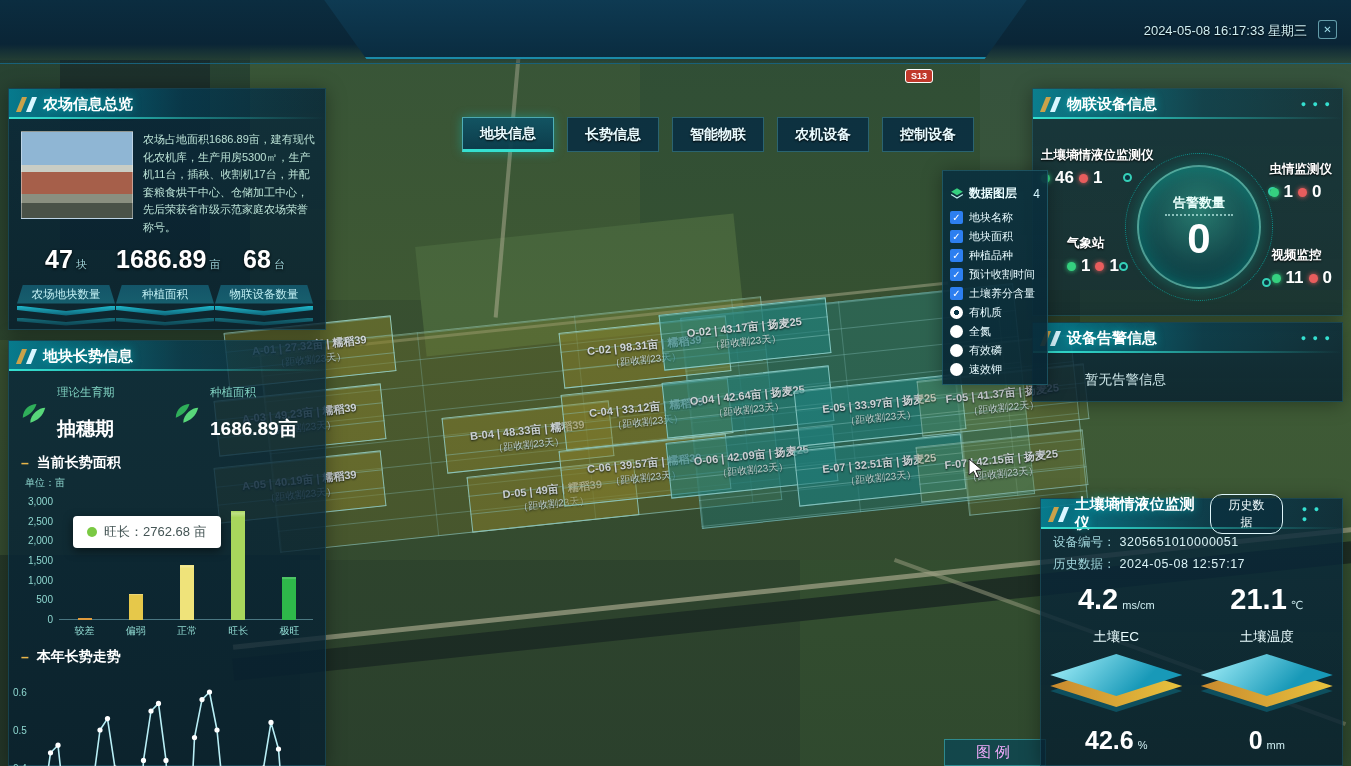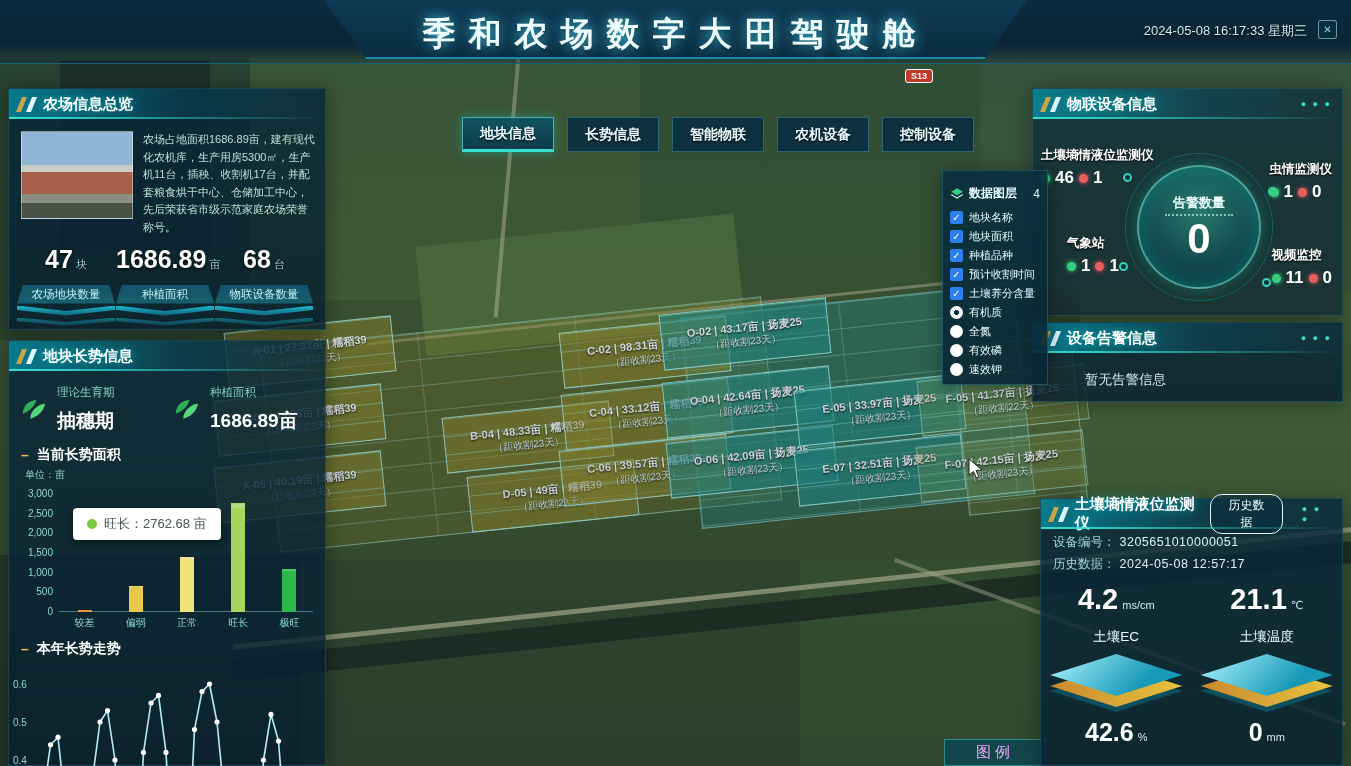--- a/index.html
+++ b/index.html
@@ -99,21 +99,21 @@
   
   #alarm{left:1032px;top:322px;width:311px;height:80px;}
   .alarm-empty{padding:18px 0 0 52px;color:#cfe8ea;font-size:13.5px;}
 
   
   #growth{left:8px;top:340px;width:318px;height:426px;}
   .stages{display:flex;padding:14px 6px 6px 10px;gap:6px;}
   .stage-item{display:flex;align-items:center;gap:8px;width:50%;}
   .leaf{flex:none;}
   .stage-item .sl-lab{font-size:11.5px;color:#7fd0c0;}
-  .stage-item .sl-val{font-size:19px;font-weight:bold;color:#fff;margin-top:8px;white-space:nowrap;}
+  .stage-item .sl-val{font-size:19px;font-weight:bold;color:#fff;margin-top:16px;white-space:nowrap;}
   .sec{display:flex;align-items:center;gap:8px;padding:6px 0 0 12px;color:#fff;font-size:14px;font-weight:bold;}
   .sec .dash{color:#e8b54a;font-weight:bold;}
   #barchart{position:relative;height:166px;margin:4px 6px 0 6px;}
   .ytick{position:absolute;left:2px;width:36px;text-align:right;font-size:10px;color:#8fd8d0;}
   .unitlab{position:absolute;left:10px;top:0;font-size:10px;color:#8fd8d0;}
   .axis{position:absolute;left:44px;right:6px;bottom:22px;border-bottom:1px solid rgba(150,220,230,.45);}
   .bar{position:absolute;width:14px;}
   .xlab{position:absolute;bottom:4px;font-size:10px;color:#8fd8d0;text-align:center;width:52px;}
   .tooltip{position:absolute;left:58px;top:40px;background:#fff;border-radius:4px;box-shadow:0 3px 10px rgba(0,0,0,.5);
     padding:7px 14px;display:flex;align-items:center;gap:7px;font-size:13px;color:#455;white-space:nowrap;z-index:4;}
@@ -141,21 +141,21 @@
   .metric{width:140px;text-align:center;}
   .metric .mv{font-size:29px;font-weight:bold;color:#fff;}
   .metric .mu{font-size:11px;color:#cfeef2;margin-left:4px;font-weight:normal;}
   .metric .ml{font-size:13.5px;color:#eafdff;margin-top:12px;}
   .pyr{position:relative;height:62px;margin-top:8px;}
   .pyr i{position:absolute;left:50%;width:132px;height:42px;margin-left:-66px;
     clip-path:polygon(50% 0,100% 50%,50% 100%,0 50%);}
   .pyr .p3{top:16px;background:#0e4f5e;}
   .pyr .p2{top:11px;background:linear-gradient(90deg,#c98a2e,#e8c23d);}
   .pyr .p1{top:0;background:linear-gradient(135deg,#aef6ff,#1899b8 70%);box-shadow:0 0 12px rgba(0,230,230,.4);}
-  .metric .mb{font-size:25px;font-weight:bold;color:#fff;margin-top:2px;}
+  .metric .mb{font-size:25px;font-weight:bold;color:#fff;margin-top:10px;}
 
   
   .cursor{position:absolute;left:968px;top:458px;z-index:9;}
 </style>
 </head>
 <body>
 
 <div id="stage">
 
   <div class="map">
@@ -246,21 +246,20 @@
 
     <span class="road-badge">S13</span>
     <button class="legend-btn">图例</button>
 
     <svg class="cursor" width="17" height="22" viewBox="0 0 17 22">
       <path d="M1 1 L1 17 L5.5 13.5 L8.5 20 L11 19 L8 12.5 L14 12 Z" fill="#fff" stroke="#222" stroke-width="1"></path>
     </svg>
   </div>
 
   <div class="header">
-    <h1 class="title">季和农场数字大田驾驶舱</h1>
     <span class="datetime">2024-05-08 16:17:33 星期三</span>
     <button class="close">✕</button>
   </div>
 
   <nav class="tabs" id="tabs">
       <button class="tab active">地块信息</button>
       <button class="tab">长势信息</button>
       <button class="tab">智能物联</button>
       <button class="tab">农机设备</button>
       <button class="tab">控制设备</button>

